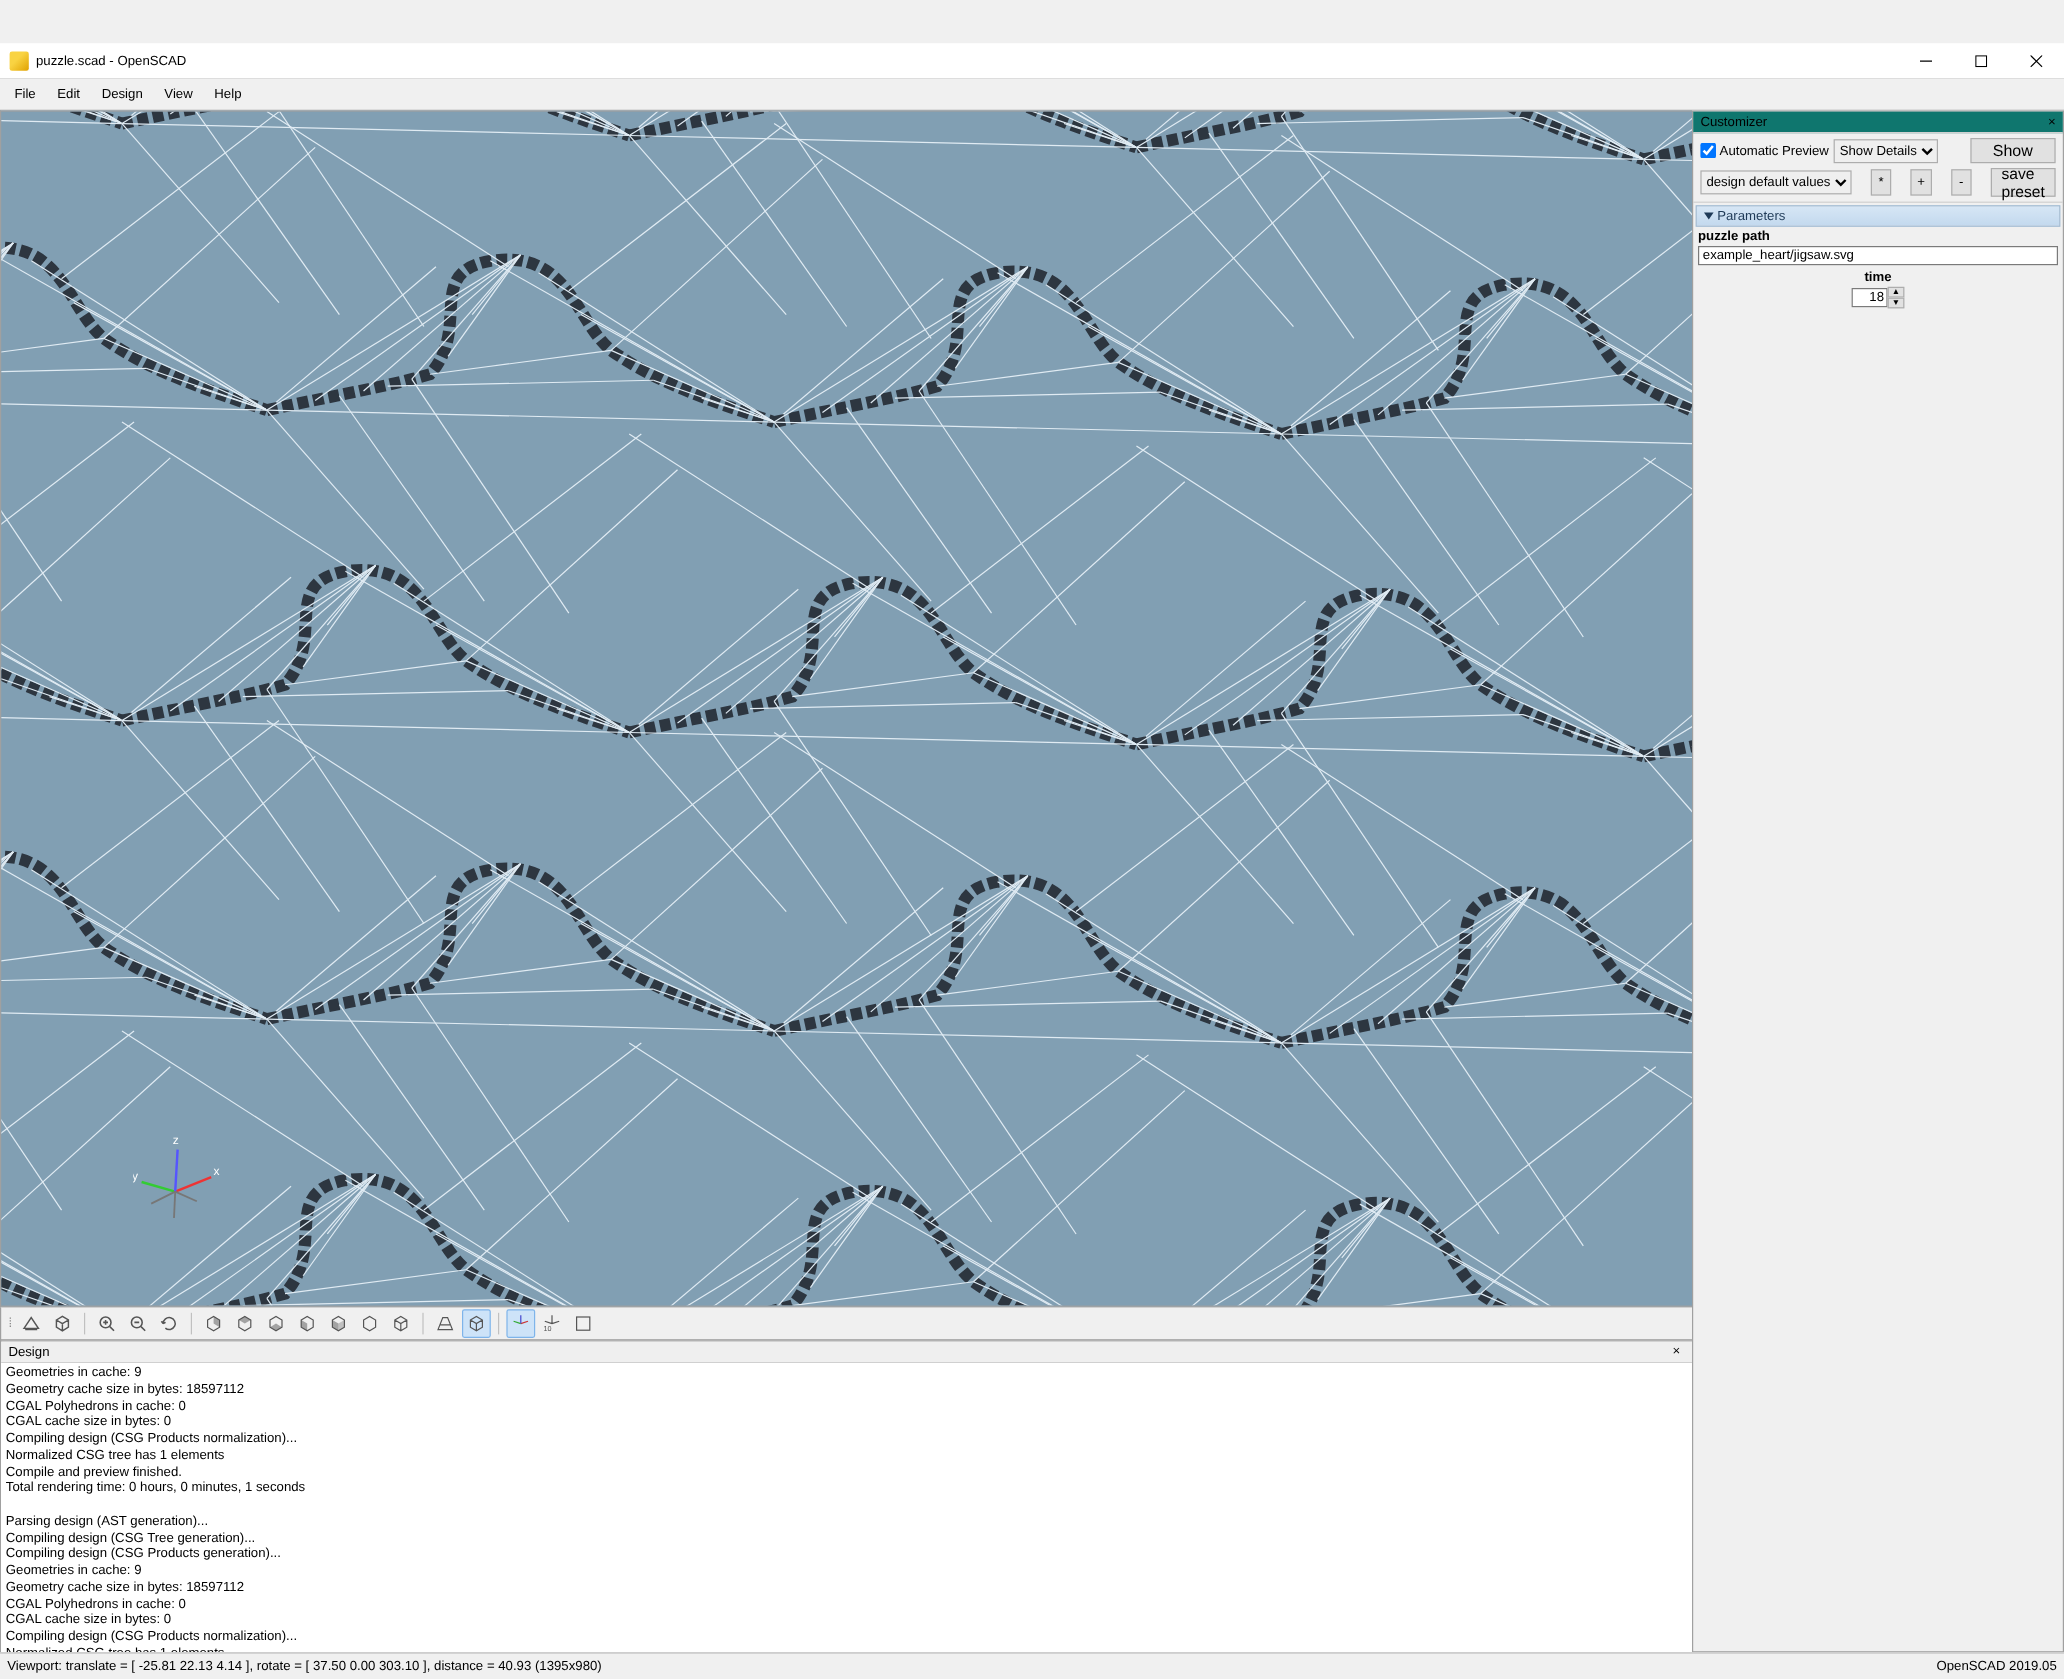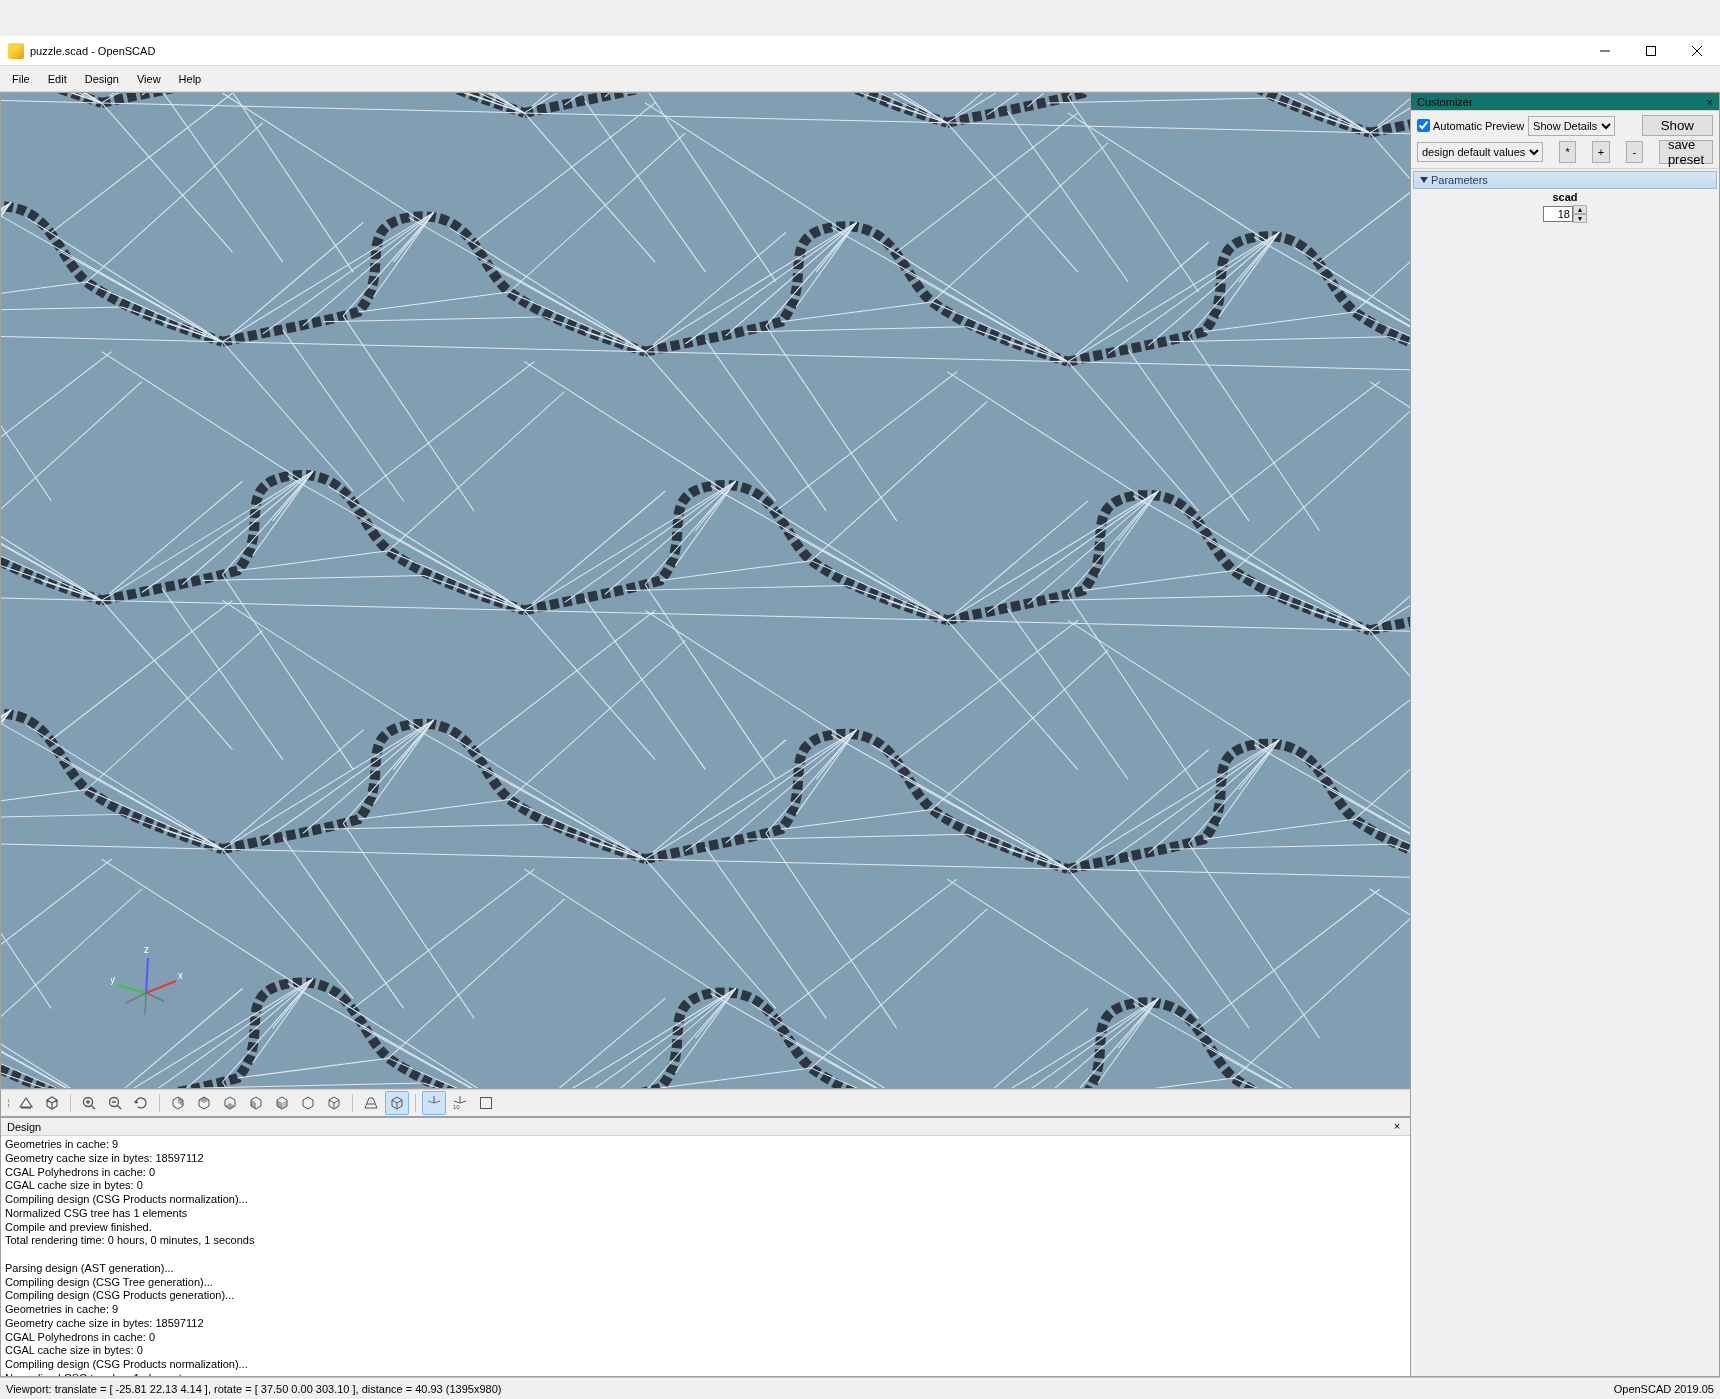--- a/index.html
+++ b/index.html
@@ -349,22 +349,26 @@
       <div class="sq">*</div>
       <div class="sq">+</div>
       <div class="sq">-</div>
       <div class="save-btn">save preset</div>
     </div>
     <div class="param-section">
       <div class="param-title">
         <span class="tri"></span>
         <span>Parameters</span>
       </div>
+      <div class="param-group">
+        <div class="param-label">puzzle path</div>
+        <input class="param-text" value="example_heart/jigsaw.svg" style="">
+      </div>
       <div class="param-group param-num-row">
-        <div class="param-label">scad</div>
+        <div class="param-label">time</div>
         <div class="param-num">
           <input value="18" style="">
           <div class="spinner">
             <div>▲</div>
             <div>▼</div>
           </div>
         </div>
       </div>
     </div>
   </div>

